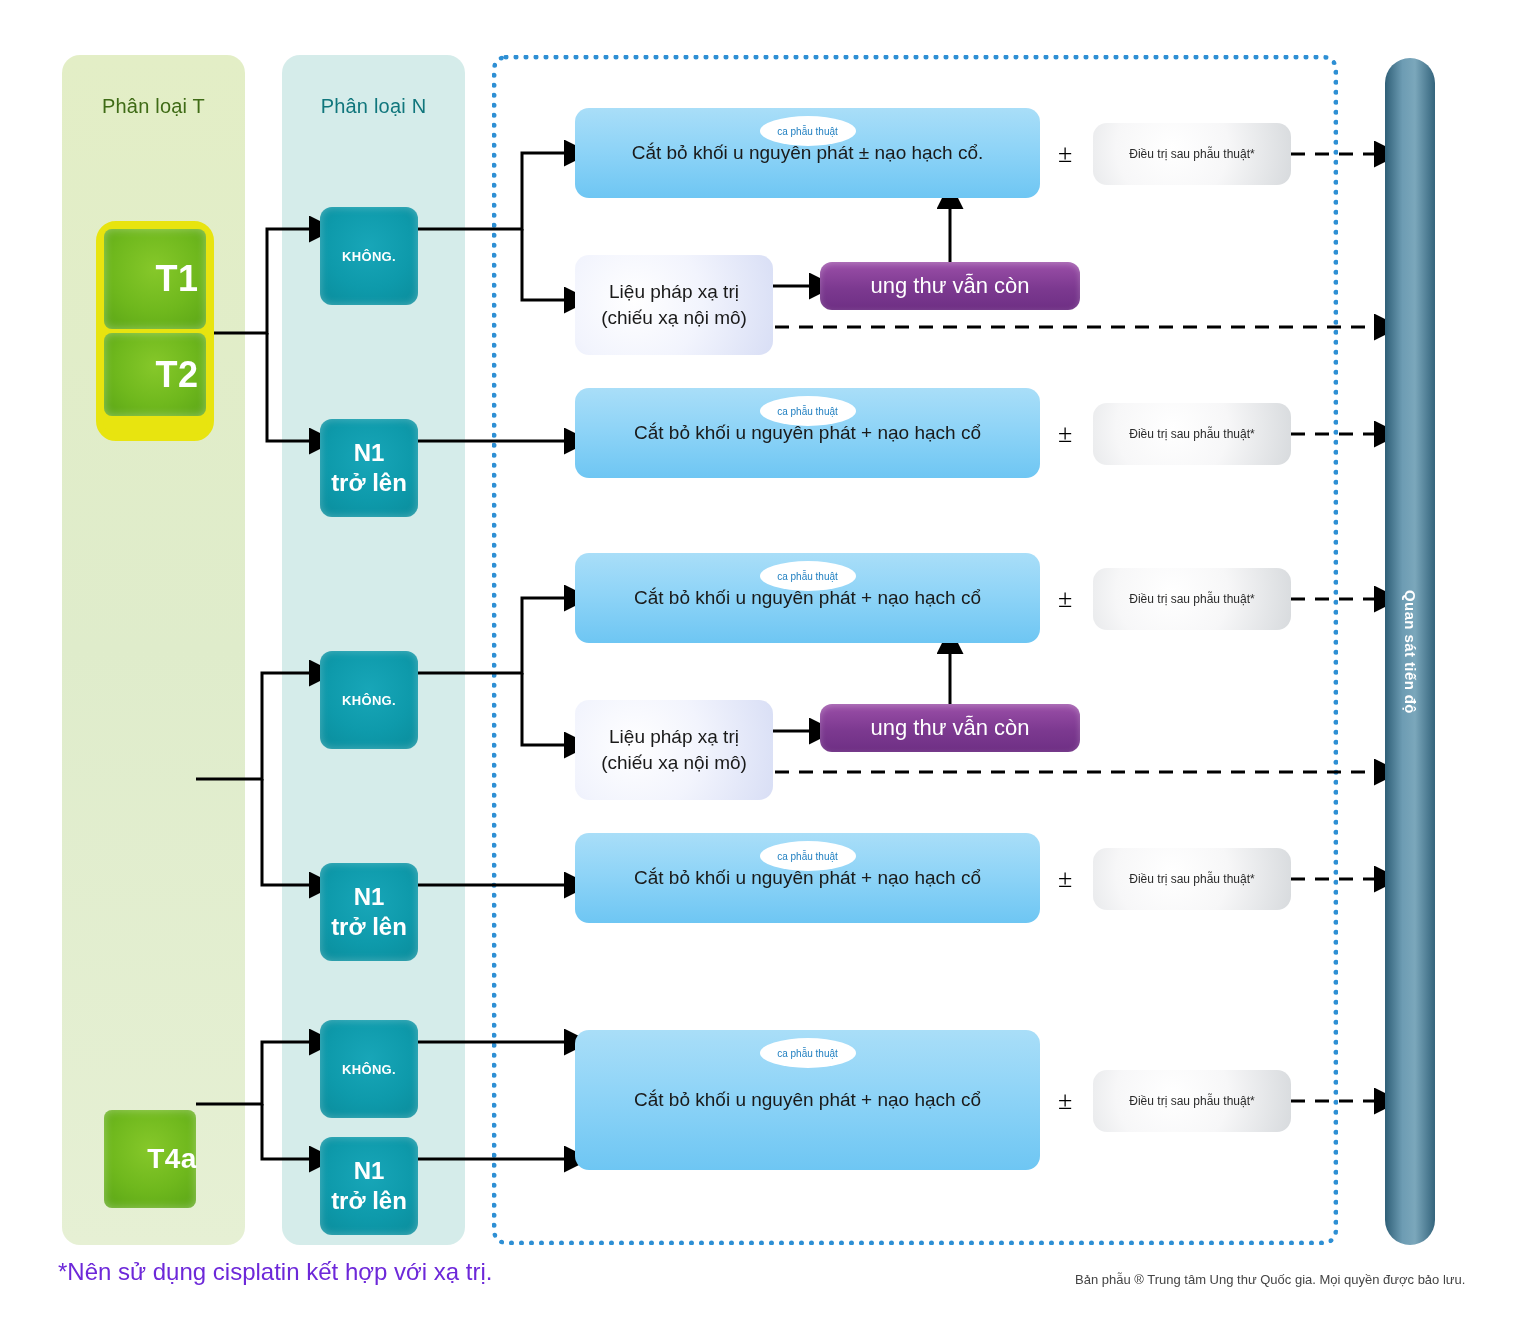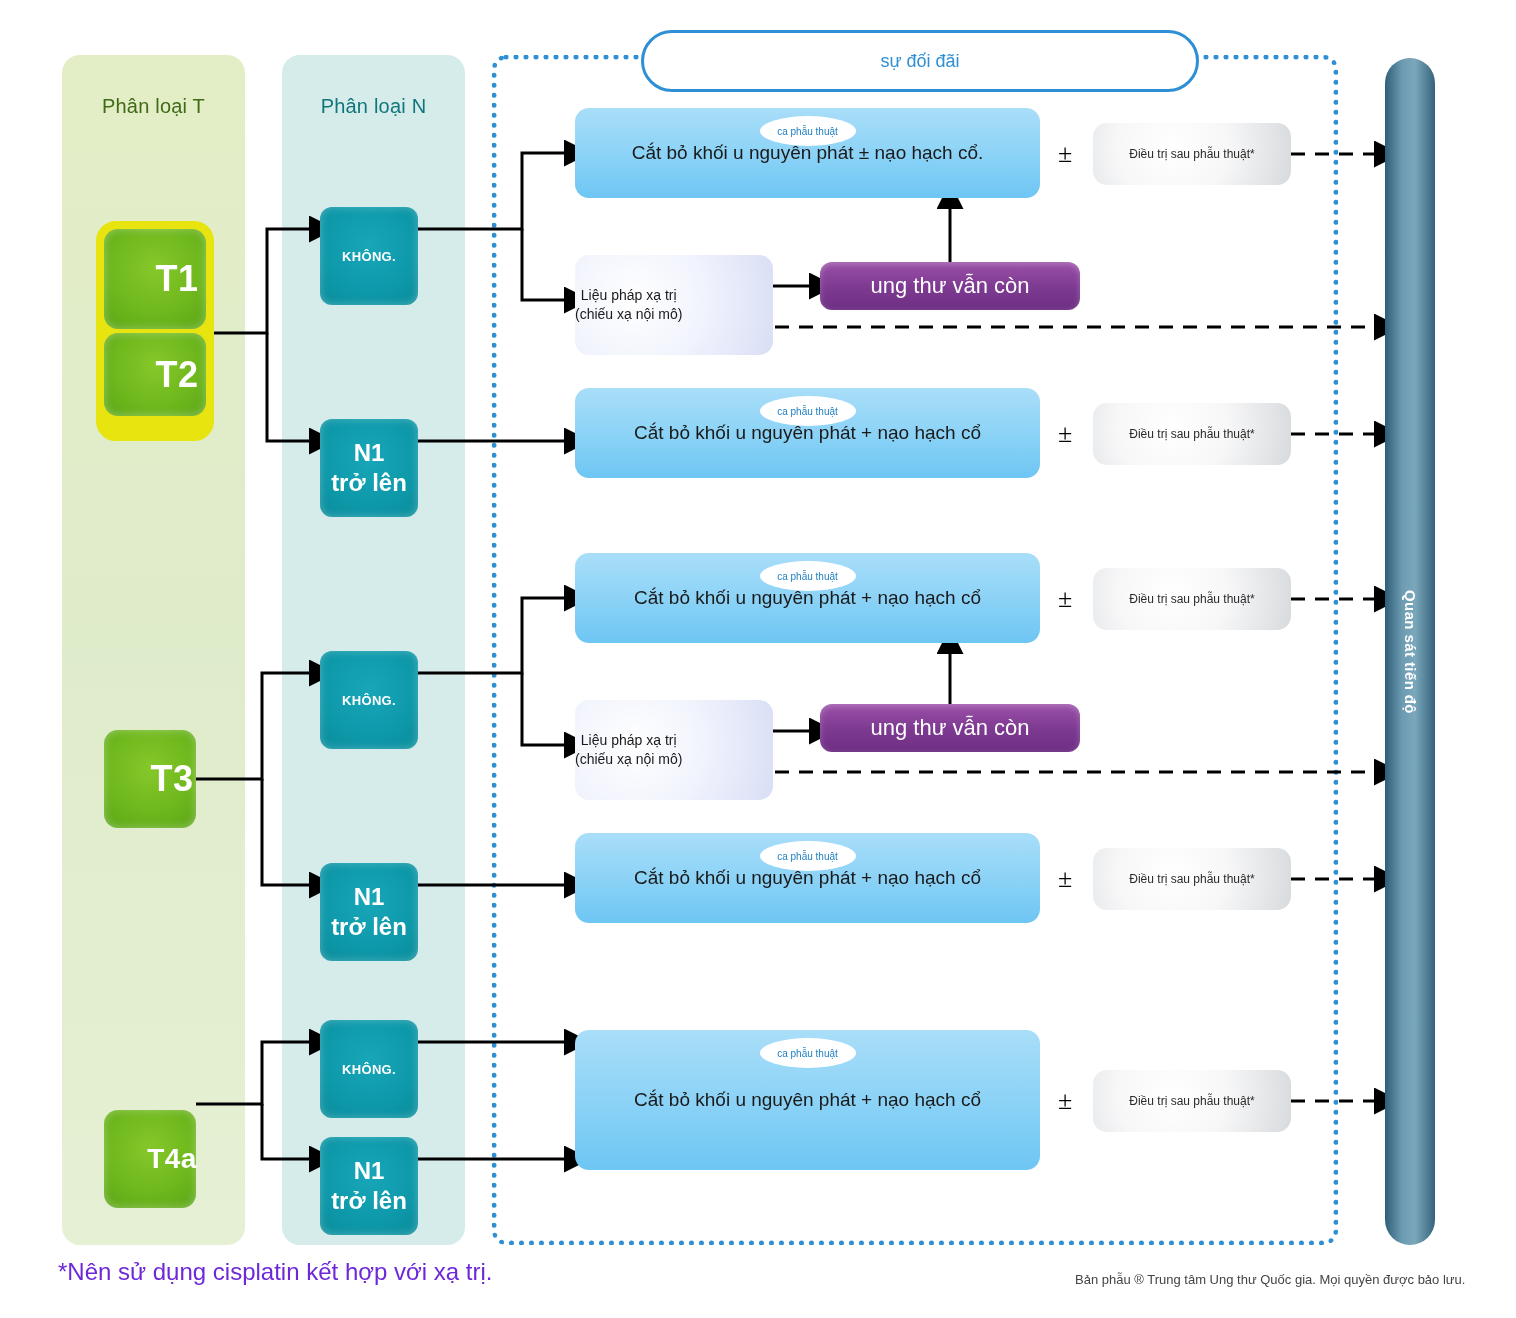--- a/index.html
+++ b/index.html
@@ -56,21 +56,21 @@
     background: #ffffff;
     display: flex; align-items: center; justify-content: center;
     color: #2e8fd4;
     font-size: 18px;
     z-index: 4;
   }
 
   
   .t-box {
     position: absolute;
-    border-radius: 14px;
+    border-radius: 8px;
     background: radial-gradient(circle at 50% 40%, #86c82a 0%, #6fb81d 55%, #5aa516 100%);
     box-shadow: inset 0 0 10px rgba(255,255,255,.35);
     display: flex; align-items: center; justify-content: center;
     color: #ffffff; font-size: 36px; font-weight: 700;
     letter-spacing: .5px;
     padding-left: 44px;
   }
   #t-highlight {
     position: absolute;
     left: 96px; top: 221px; width: 118px; height: 220px;
@@ -124,22 +124,22 @@
   #surg-2 { left: 575px; top: 388px; width: 465px; height: 90px; }
   #surg-3 { left: 575px; top: 553px; width: 465px; height: 90px; }
   #surg-4 { left: 575px; top: 833px; width: 465px; height: 90px; }
   #surg-5 { left: 575px; top: 1030px; width: 465px; height: 140px; }
 
   
   .rad-box {
     position: absolute;
     border-radius: 14px;
     background: radial-gradient(circle at 30% 45%, #ffffff 0%, #f2f4fd 45%, #d8def5 100%);
-    display: flex; align-items: center; justify-content: flex-start;
-    font-size: 14px; color: #1a1a1a; text-align: center; line-height: 1.35;
+    display: flex; align-items: center; justify-content: center;
+    font-size: 19px; color: #1a1a1a; text-align: center; line-height: 1.35;
   }
   #rad-1 { left: 575px; top: 255px; width: 198px; height: 100px; }
   #rad-2 { left: 575px; top: 700px; width: 198px; height: 100px; }
 
   
   .cancer-box {
     position: absolute;
     border-radius: 12px;
     background: linear-gradient(180deg,#9b4fa8 0%, #7c3990 55%, #6e2f84 100%);
     box-shadow: inset 0 2px 6px rgba(255,255,255,.25);
@@ -213,21 +213,20 @@
 <div id="canvas">
 
   <div class="col-panel" id="panel-n">
     <div class="col-head" id="head-n">Phân loại N</div>
   </div>
   <div class="col-panel" id="panel-t">
     <div class="col-head" id="head-t">Phân loại T</div>
   </div>
 
   <div id="dotted-region"></div>
-  <div id="treatment-header">sự đối đãi</div>
 
   <svg id="wires">
     <defs>
       <marker id="arrow" markerWidth="9" markerHeight="9" refX="1" refY="4.5" orient="auto">
         <path d="M0,0 L9,4.5 L0,9 z" fill="#000"></path>
       </marker>
     </defs>
 
     <path d="M214,333 L267,333 L267,229 L312,229" stroke="#000" stroke-width="3" fill="none" marker-end="url(#arrow)"></path>
     <path d="M267,333 L267,441 L312,441" stroke="#000" stroke-width="3" fill="none" marker-end="url(#arrow)"></path>
@@ -264,21 +263,20 @@
     <path d="M1291,434 L1377,434" stroke="#000" stroke-width="3" fill="none" stroke-dasharray="14,10" marker-end="url(#arrow)"></path>
     <path d="M1291,599 L1377,599" stroke="#000" stroke-width="3" fill="none" stroke-dasharray="14,10" marker-end="url(#arrow)"></path>
     <path d="M775,772 L1377,772" stroke="#000" stroke-width="3" fill="none" stroke-dasharray="14,10" marker-end="url(#arrow)"></path>
     <path d="M1291,879 L1377,879" stroke="#000" stroke-width="3" fill="none" stroke-dasharray="14,10" marker-end="url(#arrow)"></path>
     <path d="M1291,1101 L1377,1101" stroke="#000" stroke-width="3" fill="none" stroke-dasharray="14,10" marker-end="url(#arrow)"></path>
   </svg>
 
   <div id="t-highlight"></div>
   <div class="t-box" id="t1">T1</div>
   <div class="t-box" id="t2">T2</div>
-  <div class="t-box" id="t3">T3</div>
   <div class="t-box" id="t4a">T4a</div>
 
   <div class="n-box small" id="n-t12-none">KHÔNG.</div>
   <div class="n-box big" id="n-t12-n1">
     <span>N1</span>
     <span>trở lên</span>
   </div>
   <div class="n-box small" id="n-t3-none">KHÔNG.</div>
   <div class="n-box big" id="n-t3-n1">
     <span>N1</span>

